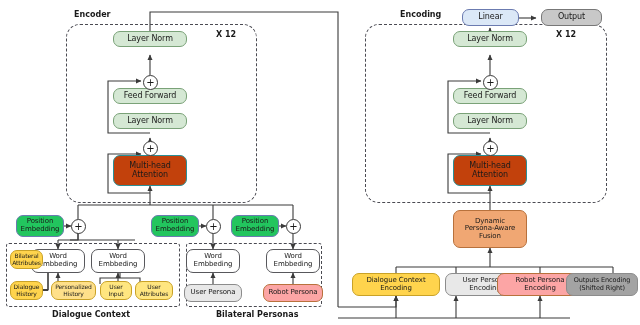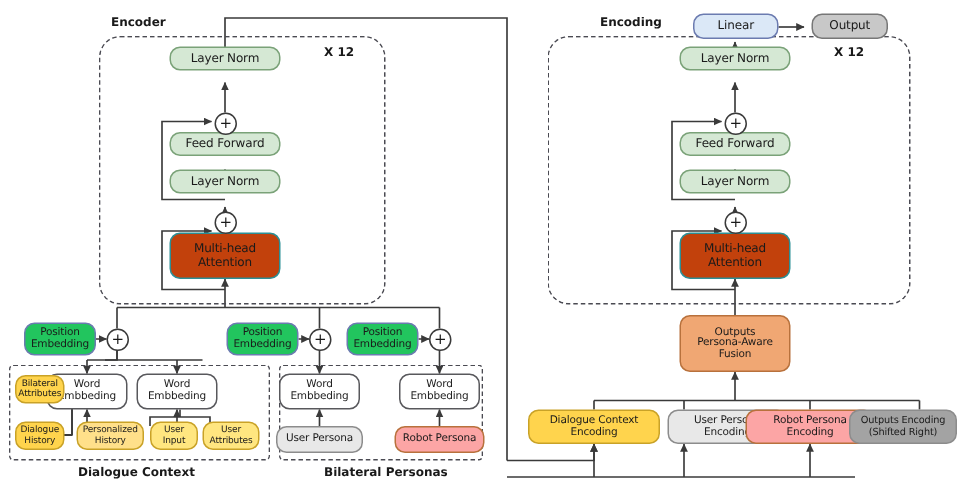--- a/index.html
+++ b/index.html
@@ -206,34 +206,34 @@
     <span>Embbeding</span>
   </div>
   <div class="node gry" style="left:184px;top:284px;width:58px;height:18px;font-size:7px;">User Persona</div>
   <div class="node ora2" style="left:263px;top:284px;width:60px;height:18px;font-size:7px;">Robot Persona</div>
 
   <div class="dbox" style="left:365px;top:24px;width:240px;height:177px;"></div>
   <div class="cap" style="left:400px;top:10px;font-size:8px;">Encoding</div>
   <div class="cap" style="left:556px;top:30px;font-size:8px;">X 12</div>
 
   <div class="node lblu" style="left:462px;top:9px;width:57px;height:17px;font-size:8px;">Linear</div>
-  <div class="node gry2" style="left:541px;top:9px;width:51px;height:17px;font-size:8px;">Output</div>
+  <div class="node gry2" style="left:541px;top:9px;width:61px;height:17px;font-size:8px;">Output</div>
 
   <div class="node grn" style="left:453px;top:31px;width:74px;height:16px;font-size:8px;">Layer Norm</div>
   <div class="plus" style="left:483px;top:75px;">+</div>
   <div class="node grn" style="left:453px;top:88px;width:74px;height:16px;font-size:8px;">Feed Forward</div>
   <div class="node grn" style="left:453px;top:113px;width:74px;height:16px;font-size:8px;">Layer Norm</div>
   <div class="plus" style="left:483px;top:141px;">+</div>
   <div class="node cyn" style="left:453px;top:155px;width:74px;height:31px;font-size:8px;flex-direction:column;">
     <span>Multi-head</span>
     <span>Attention</span>
   </div>
 
   <div class="node ora" style="left:453px;top:210px;width:74px;height:38px;font-size:7px;flex-direction:column;">
-    <span>Outputs</span>
+    <span>Dynamic</span>
     <span>Persona-Aware</span>
     <span>Fusion</span>
   </div>
 
   <div class="node yel" style="left:352px;top:273px;width:88px;height:23px;font-size:7px;flex-direction:column;">
     <span>Dialogue Context</span>
     <span>Encoding</span>
   </div>
   <div class="node gry" style="left:445px;top:273px;width:80px;height:23px;font-size:7px;flex-direction:column;">
     <span>User Persona</span>

